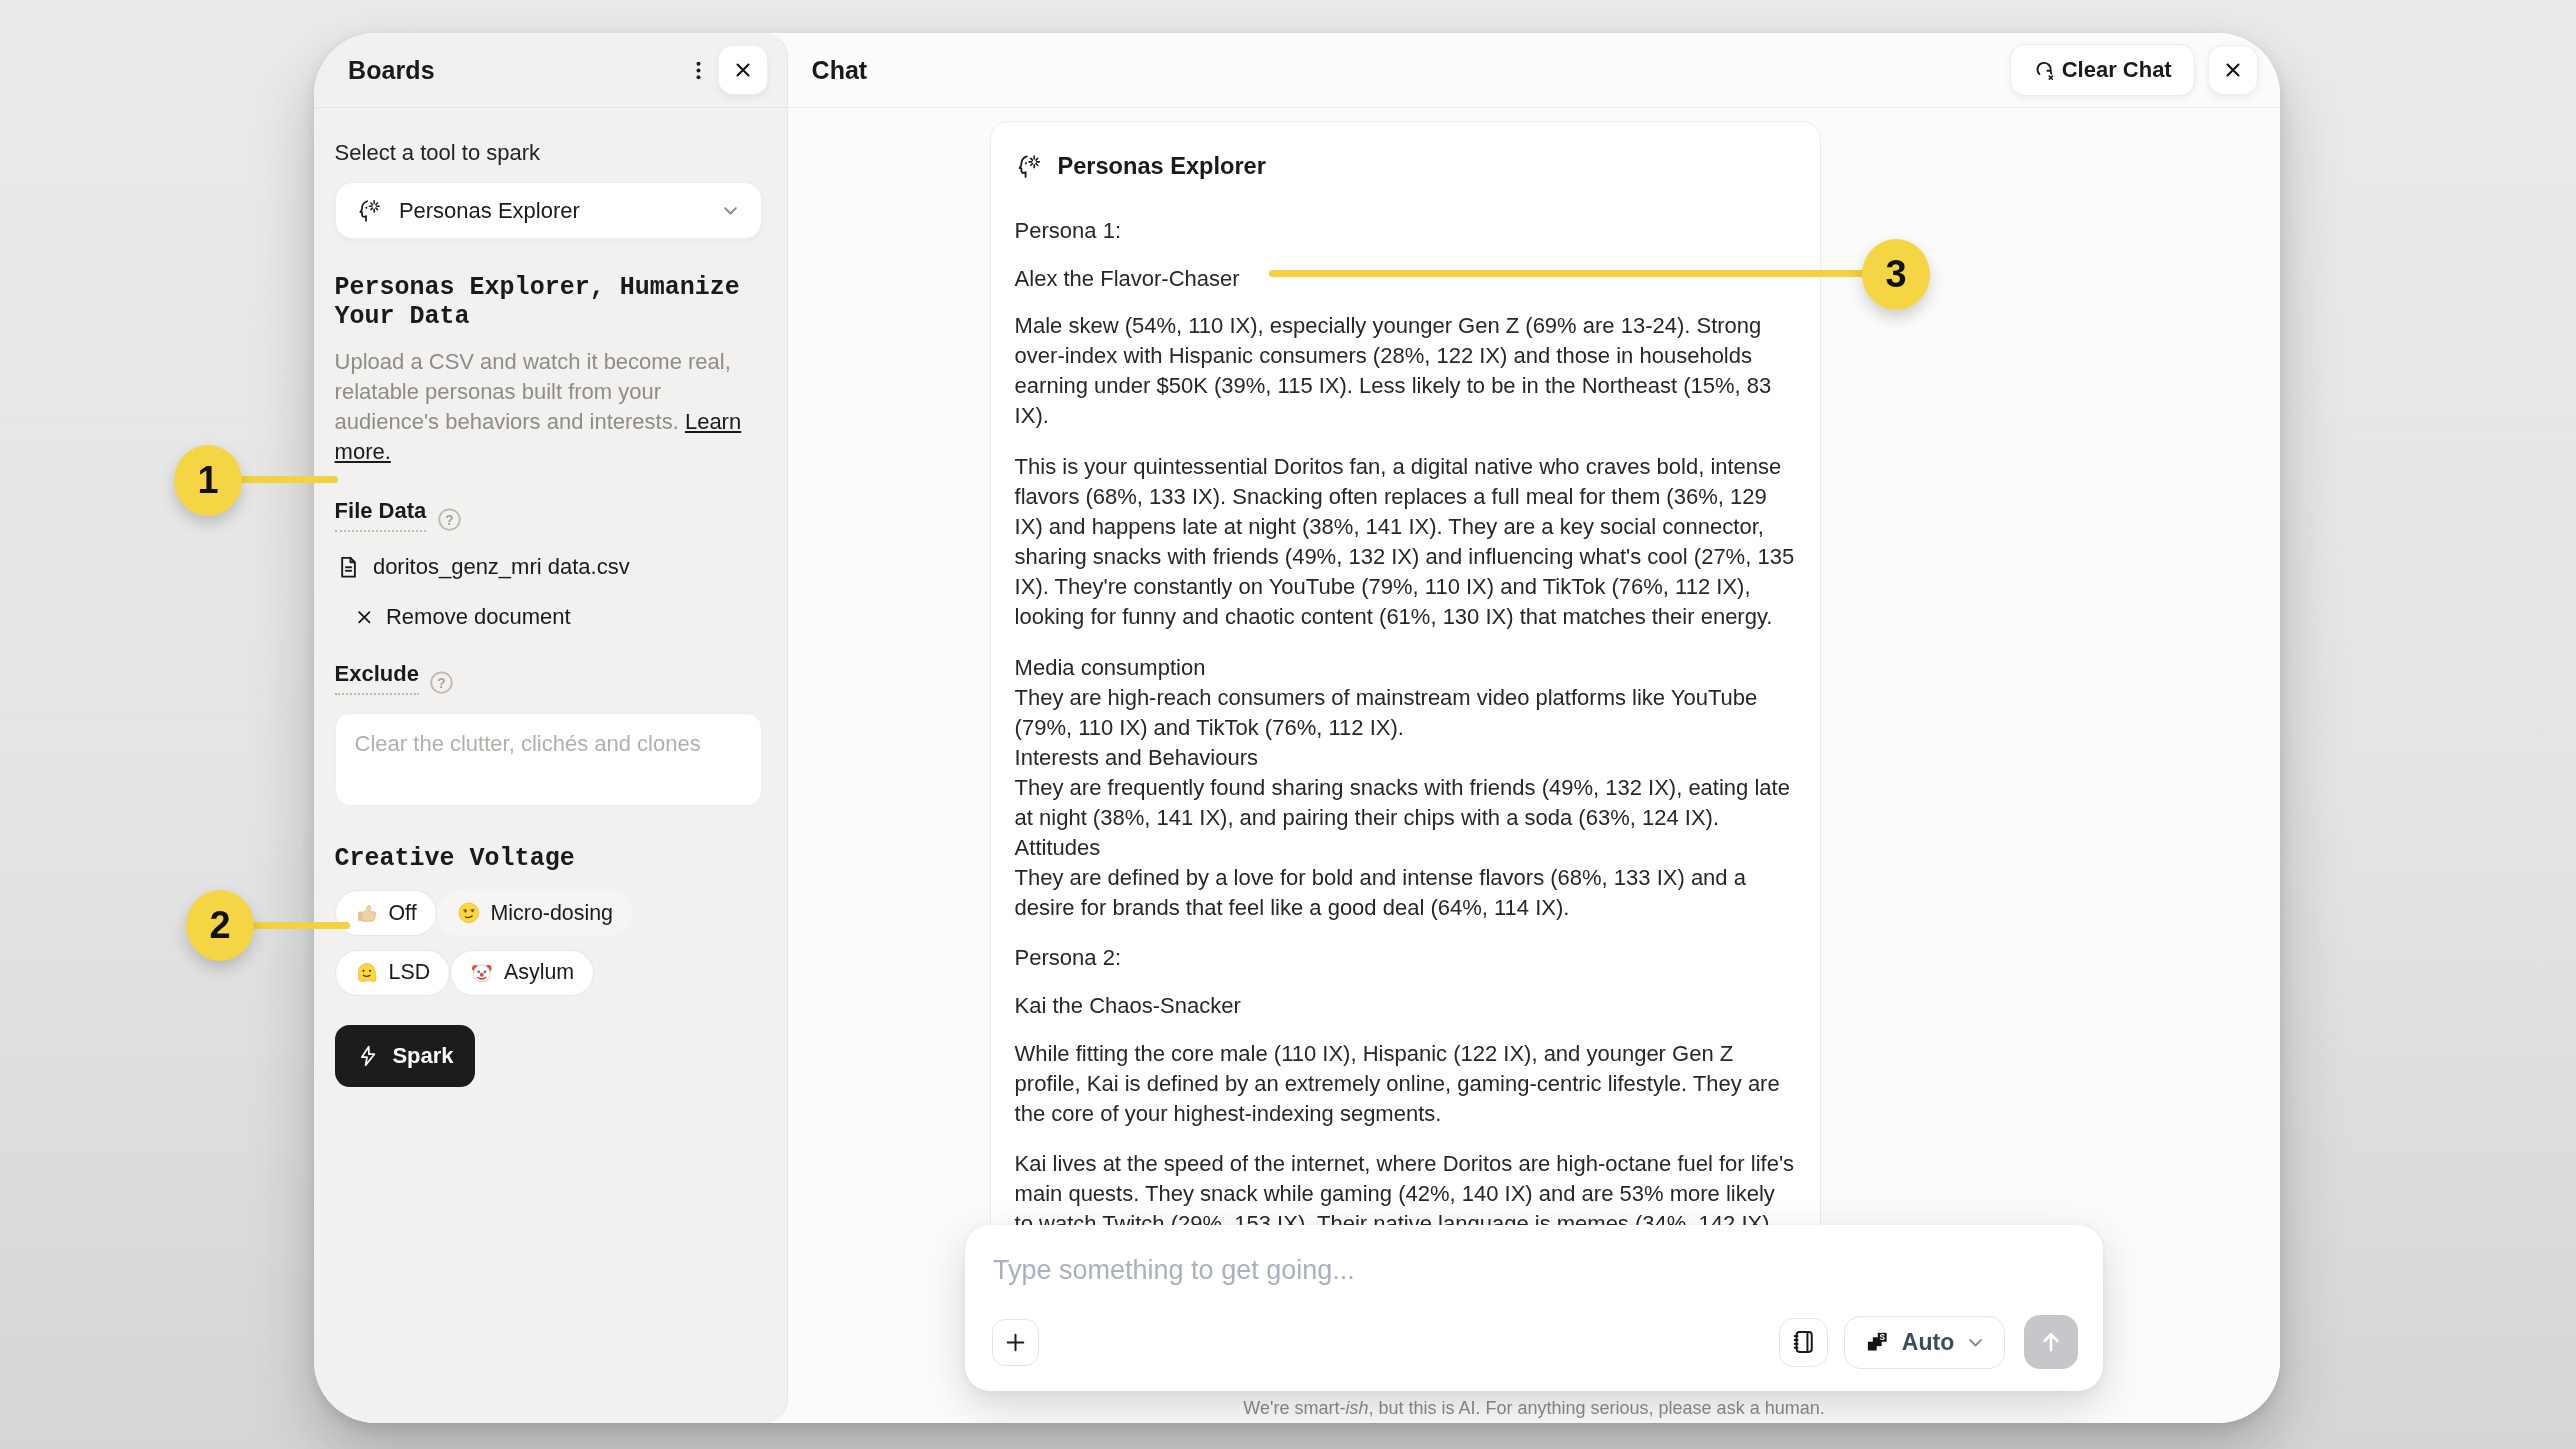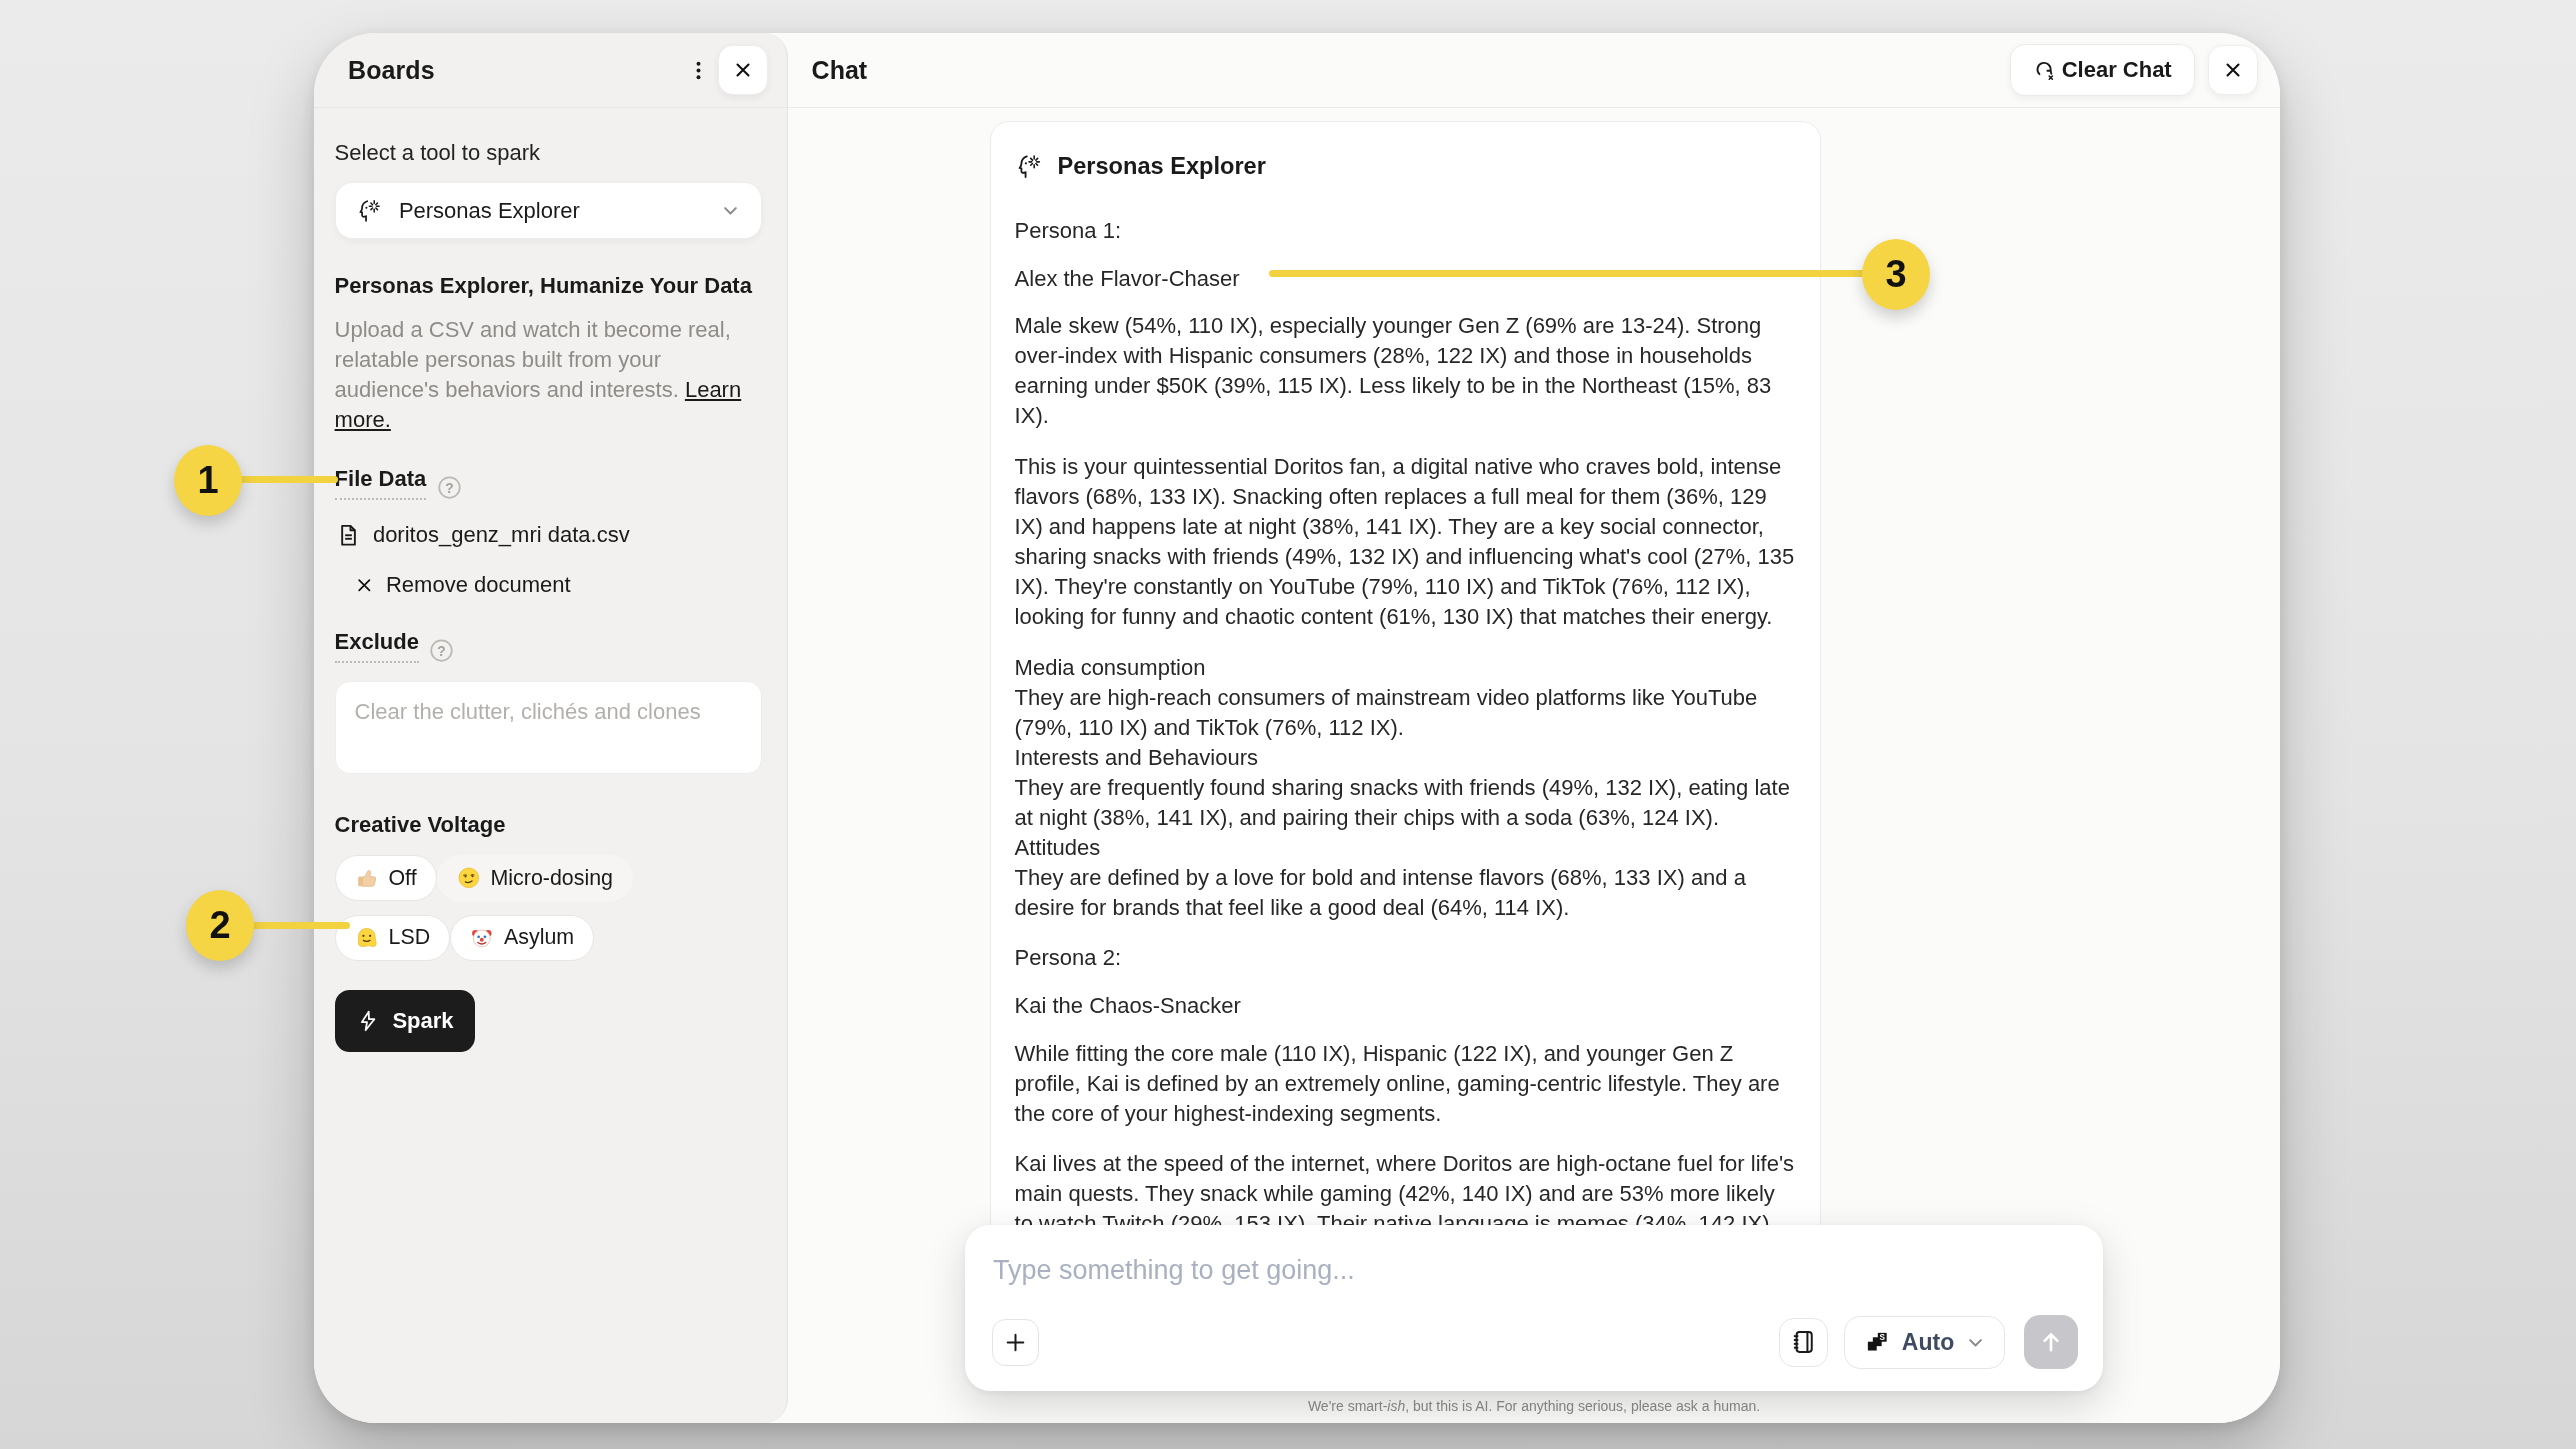--- a/index.html
+++ b/index.html
@@ -34,21 +34,21 @@
     box-shadow:0 2.9px 7.4px rgba(0,0,0,.06);
   }
   .side-content { padding:0 25px 0 20.6px; }
   .field-label { margin-top:32px; font-size:22px; color:#232323; }
   .select-box {
     margin-top:16px; height:57px; background:#fff; border:1.5px solid #efedeb; border-radius:17.7px;
     display:flex; align-items:center; padding:0 20.6px; gap:14.7px; cursor:pointer;
     box-shadow:0 2.2px 5.9px rgba(0,0,0,.04);
   }
   .select-box .sel-text { font-size:22px; flex:1; }
-  .about-title { margin-top:34px; font-size:22px; font-weight:700; }
+  .about-title { margin-top:34px; font-size:25px; font-weight:700;font-family:Liberation Mono, monospace; }
   .about-body { margin-top:16px; font-size:22px; line-height:30px; color:#8f8c88; }
   .about-body a { color:#1a1a1a; text-decoration:underline; cursor:pointer; }
   .section-label { margin-top:31px; font-size:22px; font-weight:700; display:flex; align-items:flex-end; gap:10.3px; }
   .dotted { border-bottom:2.2px dotted #bdbab5; padding-bottom:5.9px; }
   .file-row { margin-top:22px; display:flex; align-items:center; gap:11.8px; font-size:22px; cursor:pointer; }
   .remove-row { margin-top:23.6px; margin-left:19px; display:flex; align-items:center; gap:11.8px; font-size:22px; cursor:pointer; }
   .exclude-input {
     margin-top:17.7px; width:100%; height:93px; background:#fff; border:1.5px solid #efedeb; border-radius:14.7px;
     padding:17.7px 19px; font-size:22px; font-family:"Liberation Sans",sans-serif; color:#1a1a1a; resize:none; outline:none;
   }
@@ -113,21 +113,21 @@
     height:53px; background:#fff; border:1.5px solid #e8e6e4; border-radius:16px;
     display:flex; align-items:center; gap:11.8px; padding:0 19px; cursor:pointer; margin-right:19px;
   }
   .auto-btn .auto-label { font-size:23px; font-weight:700; color:#3e4a61; }
   .send-btn {
     width:54px; height:54px; background:#c7c7cb; border:none; border-radius:16px;
     display:flex; align-items:center; justify-content:center; cursor:pointer;
   }
   .disclaimer {
     position:absolute; left:0; right:0; top:1365px; text-align:center;
-    font-size:14px; color:#8b8b89; z-index:2;
+    font-size:18px; color:#8b8b89; z-index:2;
   }
 
   
   .callout-line { position:absolute; height:7.4px; background:#f2d23e; border-radius:4.4px; z-index:9; }
   .callout {
     position:absolute; width:68px; height:71px; background:#f5d544; border-radius:50%;
     display:flex; align-items:center; justify-content:center; z-index:10;
     font-size:38px; font-weight:800; color:#111;
     box-shadow:0 7.4px 14.7px rgba(0,0,0,.18);
   }

